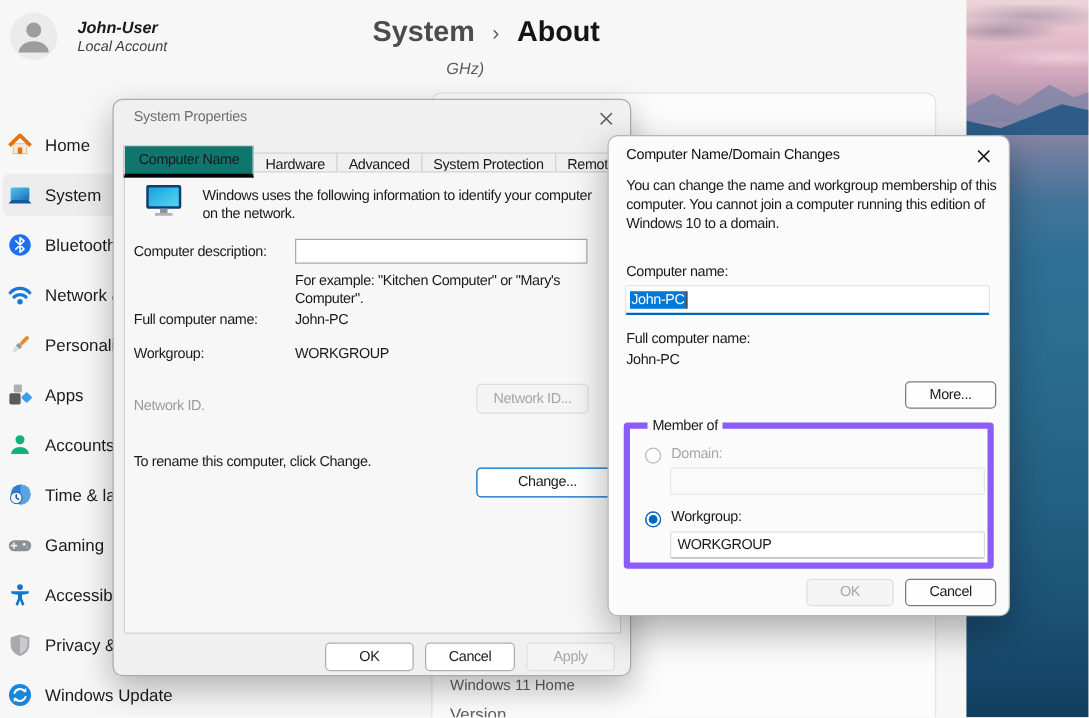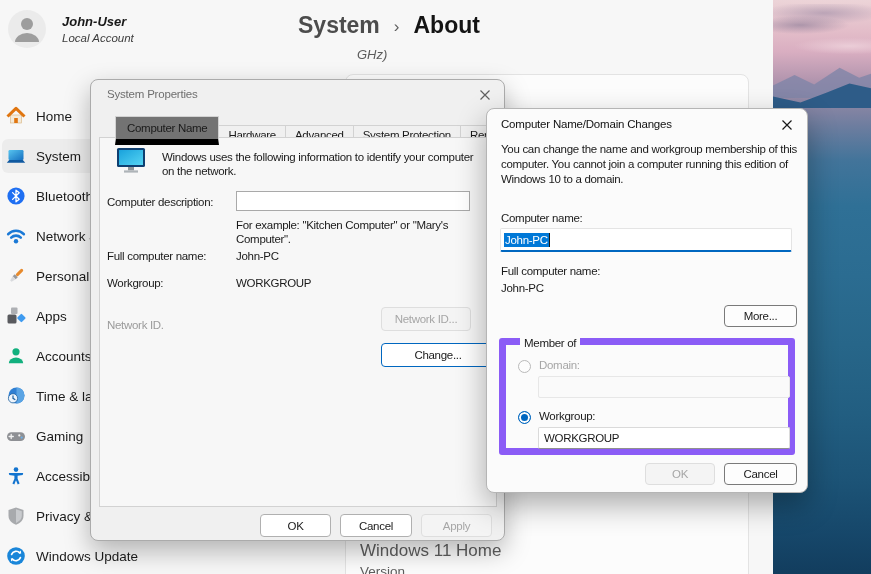--- a/index.html
+++ b/index.html
@@ -30,21 +30,21 @@
   .user-type { font-size:11.5px; color:#3d3d3d; margin-top:3px; }
 
   .breadcrumb { position:absolute; left:298px; top:12px; display:flex; align-items:center; }
   .crumb-parent { font-size:23px; font-weight:600; color:#4c4c4c; }
   .crumb-sep { font-size:17px; color:#5f5f5f; margin:2px 14px 0 14px; }
   .crumb-current { font-size:23px; font-weight:700; color:#141414; }
 
   .about-card { position:absolute; left:345px; top:74px; width:404px; height:520px;
     background:#fcfcfc; border:1px solid #e3e3e3; border-radius:8px; }
   .ghz-fragment { position:absolute; left:357px; top:47px; font-size:13px; color:#5c5c5c;font-style:italic; }
-  .edition-text { position:absolute; left:360px; top:541px; font-size:17px; color:#5e5e5e; }
+  .edition-text { position:absolute; left:360px; top:541px; font-size:12px; color:#5e5e5e; }
   .version-text { position:absolute; left:360px; top:564px; font-size:13.5px; color:#5e5e5e; }
 
   
   .sidebar { position:absolute; left:0; top:96px; width:330px; }
   .nav-item { position:relative; height:40px; display:flex; align-items:center; width:300px; }
   .nav-item .pill { display:none; }
   .nav-item.selected .pill { display:block; position:absolute; left:2px; top:3px; right:4px; bottom:3px; background:#ececec; border-radius:6px; }
   .nav-icon { position:relative; width:20px; height:20px; margin-left:6px; flex:0 0 20px; }
   .nav-label { position:relative; margin-left:10px; font-size:13.5px; color:#1b1b1b; white-space:nowrap; }
 
@@ -61,39 +61,39 @@
 
   
   .sp-dialog { position:absolute; left:90px; top:79px; width:415px; height:462px;
     background:#f0f0f0; border:1px solid #ababab; border-radius:8px;
     box-shadow:0 10px 26px rgba(0,0,0,.28); z-index:20; overflow:hidden; }
   .sp-title { position:absolute; left:16px; top:8px; font-size:11.5px; letter-spacing:-0.2px; color:#6f6f6f; }
   .sp-close { right:12px; top:8px; }
   .tabs { position:absolute; left:8px; top:36px; display:flex; align-items:flex-end; }
   .tab { font-size:11.5px; letter-spacing:-0.3px; color:#1a1a1a; background:#f0f0f0;
     border:1px solid #d2d2d2; padding:3px 9px 3px 9px; margin-left:-1px; white-space:nowrap; }
-  .tab.active { background:#737373; border-bottom:6px solid #000000; padding:5px 11px; margin-left:16px; position:relative; z-index:3; }
+  .tab.active { background:#0f766e; border-bottom:3px solid #000000; padding:5px 11px; margin-left:0; position:relative; z-index:3; }
   .sp-panel { position:absolute; left:8px; top:57px; width:398px; height:370px;
     background:#f7f7f7; border:1px solid #d2d2d2; z-index:2; }
   .sp-abs { position:absolute; }
   .sp-input { position:absolute; background:#fff; border:1px solid #a9a9a9; font-size:11.5px; padding:0 4px; }
 
   
   .dc-dialog { position:absolute; left:486px; top:108px; width:322px; height:385px;
     background:#fbfbfb; border:1px solid #b5b5b5; border-radius:8px;
     box-shadow:0 12px 30px rgba(0,0,0,.32); z-index:30; overflow:hidden; }
   .dc-title { position:absolute; left:14px; top:9px; font-size:11.5px; letter-spacing:-0.2px; color:#111; }
   .dc-close { right:13px; top:9px; }
   .dc-abs { position:absolute; }
   .name-input { position:absolute; left:13px; top:119px; width:292px; height:24px;
     background:#fff; border:1px solid #e4e4e4; border-bottom:2px solid #0067c0; border-radius:2px; display:flex; align-items:center; }
   .sel-text { margin-left:3px; background:#0078d7; color:#fff; font-size:11.5px; letter-spacing:-0.3px; padding:1px 1px; }
   .caret { width:1px; height:14px; background:#1a1a1a; }
   .groupbox { position:absolute; left:12px; top:229px; width:296px; height:117px;
-    border:7px solid #8b5cf6; border-radius:3px; }
+    border:5px solid #8b5cf6; border-radius:3px; }
   .group-legend { position:absolute; left:14px; top:-8px; background:#fbfbfb; padding:0 4px;
     font-size:11.5px; letter-spacing:-0.3px; color:#1a1a1a; }
   .radio { position:absolute; width:13px; height:13px; border-radius:50%; }
   .radio.checked { background:#0067c0; border:1px solid #0067c0; box-shadow:inset 0 0 0 2px #fdfdfd; }
   .radio.off { background:#fdfdfd; border:1px solid #bababa; }
   .dc-input { position:absolute; font-size:11.5px; letter-spacing:-0.3px; padding:0 5px;
     background:#fff; border:1px solid #dadada; border-bottom:1px solid #8f8f8f; border-radius:2px; color:#1a1a1a; }
   .dc-input.disabled { background:#fafafa; border:1px solid #e7e7e7; }
 </style>
 </head>
@@ -309,21 +309,22 @@
 
       <div class="sp-abs dlg-text" style="left:7px; top:112px;">Full computer name:</div>
       <div class="sp-abs dlg-text" style="left:136px; top:112px;">John-PC</div>
 
       <div class="sp-abs dlg-text" style="left:7px; top:139px;">Workgroup:</div>
       <div class="sp-abs dlg-text" style="left:136px; top:139px;">WORKGROUP</div>
 
       <div class="sp-abs dlg-text gray" style="left:7px; top:181px;">Network ID.</div>
       <div class="btn disabled" style="left:281px; top:169px; width:90px; height:24px;">Network ID...</div>
 
-      <div class="btn primary" style="left:281px; top:205px; width:114px; height:24px;">Change...</div>
+      <div class="sp-abs dlg-text" style="left:7px; top:226px;">To rename this computer, click Change.</div>
+      <div class="btn primary" style="left:281px; top:236px; width:114px; height:24px;">Change...</div>
     </div>
 
     <div class="btn" style="left:169px; top:434px; width:71px; height:23px;">OK</div>
     <div class="btn" style="left:249px; top:434px; width:72px; height:23px;">Cancel</div>
     <div class="btn disabled" style="left:330px; top:434px; width:71px; height:23px;">Apply</div>
   </div>
 
   <div class="dc-dialog">
     <div class="dc-title">Computer Name/Domain Changes</div>
     <svg class="close-x dc-close" viewBox="0 0 14 14">

